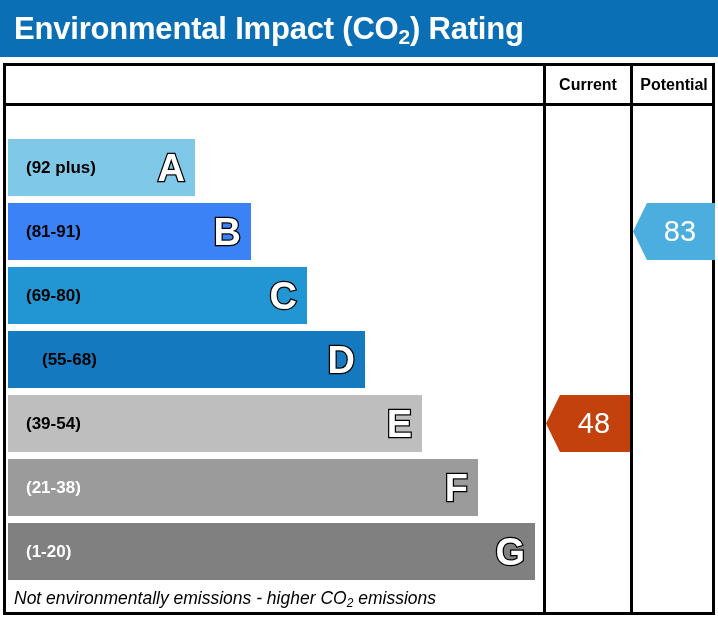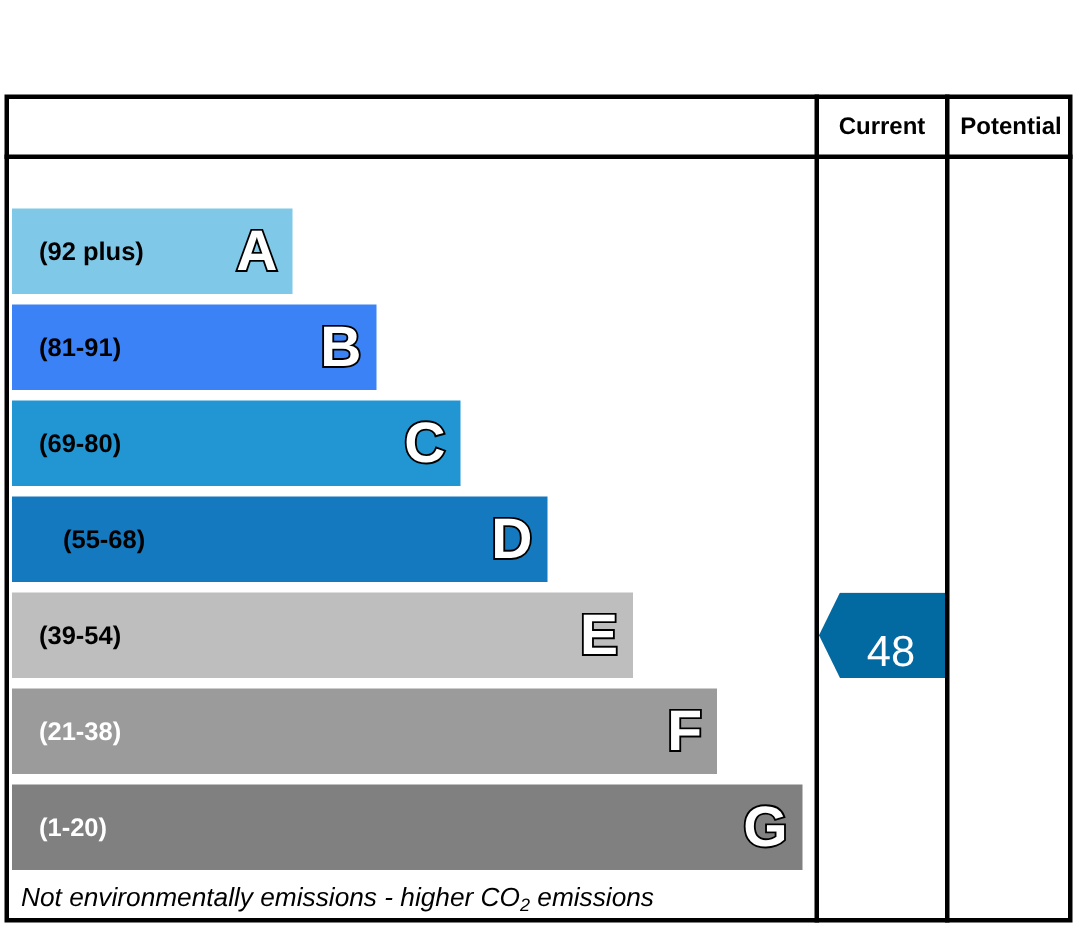--- a/index.html
+++ b/index.html
@@ -165,20 +165,25 @@
     font-weight: normal;
     padding-left: 12px;
     font-family: "Liberation Sans", sans-serif;
   }
 </style>
 </head>
 <body>
 
 <div id="chart-root">
 
+  <div class="title-banner">
+    <div class="title-text">
+      <span>Environmental Impact (CO</span><sub>2</sub><span>) Rating</span>
+    </div>
+  </div>
 
   <div class="table-frame"></div>
   <div class="col-div current"></div>
   <div class="col-div potential"></div>
   <div class="head-rule"></div>
 
   <div class="col-head current">Current</div>
   <div class="col-head potential">Potential</div>
 
 
@@ -204,22 +209,25 @@
         <span class="band-letter">E</span>
       </div>
       <div class="band" style="top: 455px; width: 470px; background: rgb(155, 155, 155);">
         <span class="band-range" style="color: rgb(255, 255, 255);">(21-38)</span>
         <span class="band-letter">F</span>
       </div>
       <div class="band" style="top: 519px; width: 527px; background: rgb(128, 128, 128);">
         <span class="band-range" style="color: rgb(255, 255, 255);">(1-20)</span>
         <span class="band-letter">G</span>
       </div>
-      <div class="rating-arrow" style="left: 546px; width: 84px; top: 391px; background: #0369a1; align-items: flex-end;">
+      <div class="rating-arrow" style="left: 546px; width: 84px; top: 391px; background: #c2410c;">
         <span class="value">48</span>
+      </div>
+      <div class="rating-arrow" style="left: 633px; width: 82px; top: 199px; background: rgb(75, 174, 223);">
+        <span class="value">83</span>
       </div>
     </div>
 
   <div class="caption bottom">
     <span>Not environmentally emissions - higher CO</span><sub>2</sub><span> emissions</span>
   </div>
 
 </div>
 
 </body></html>

